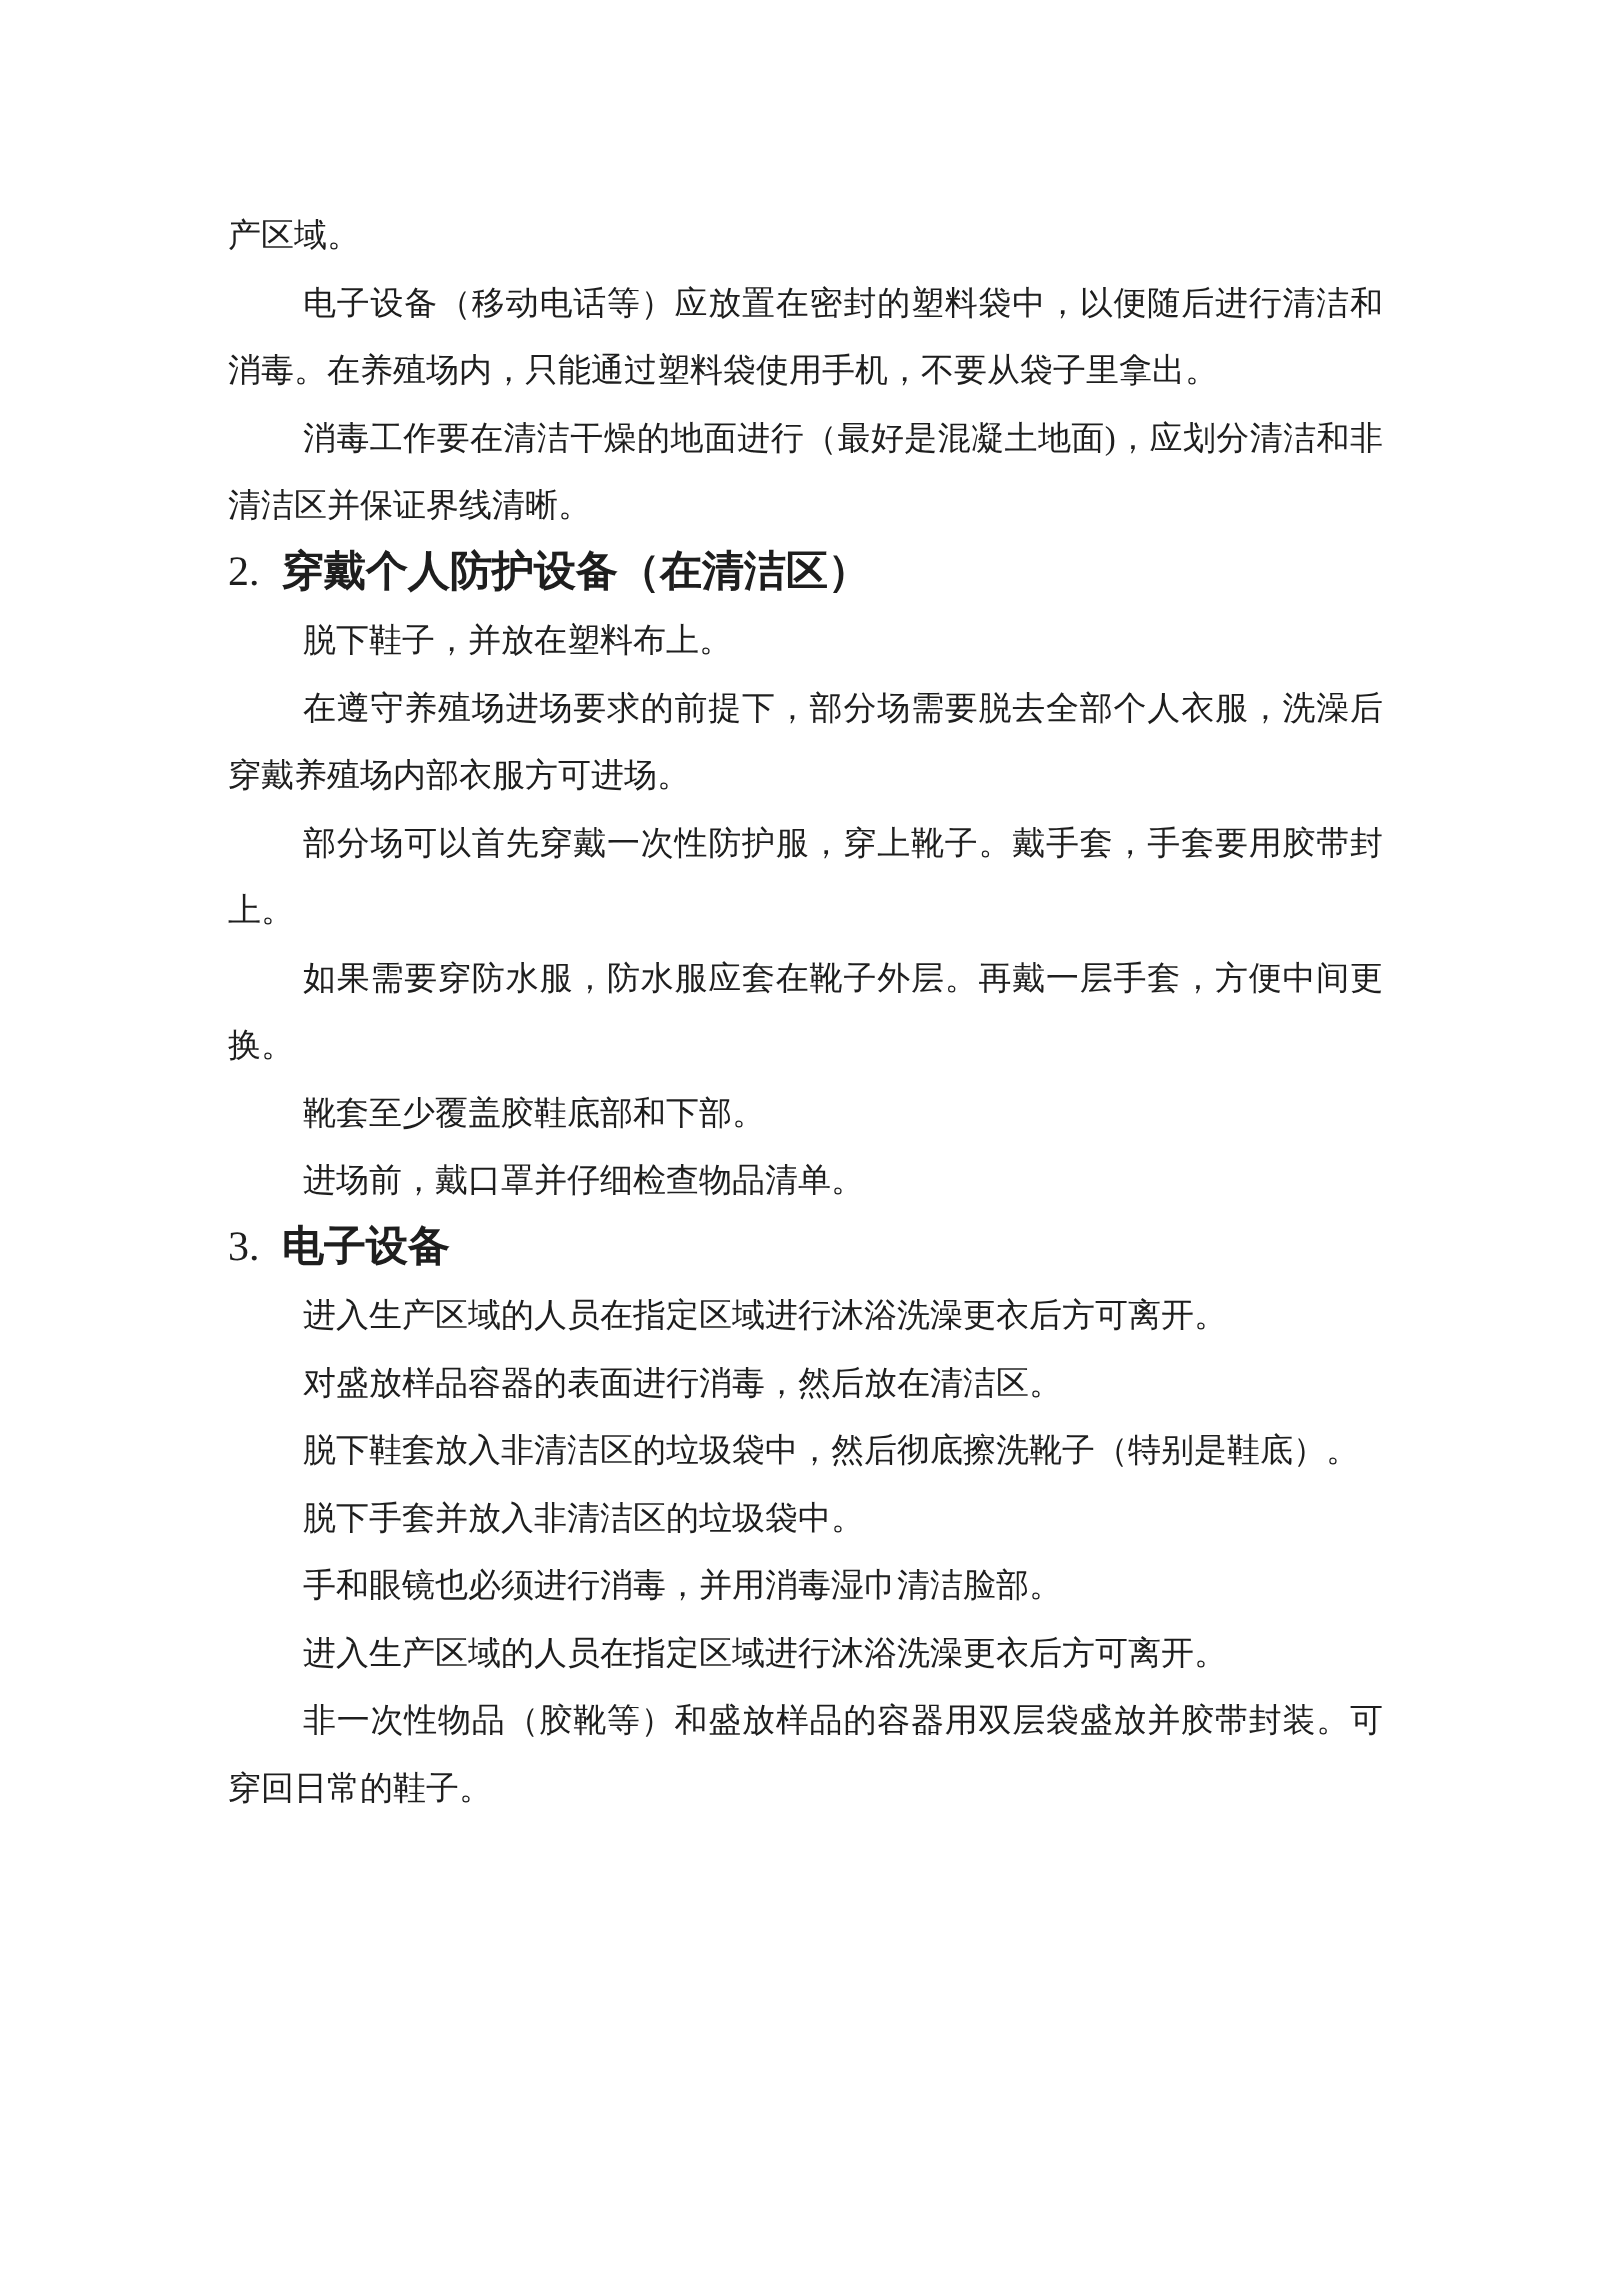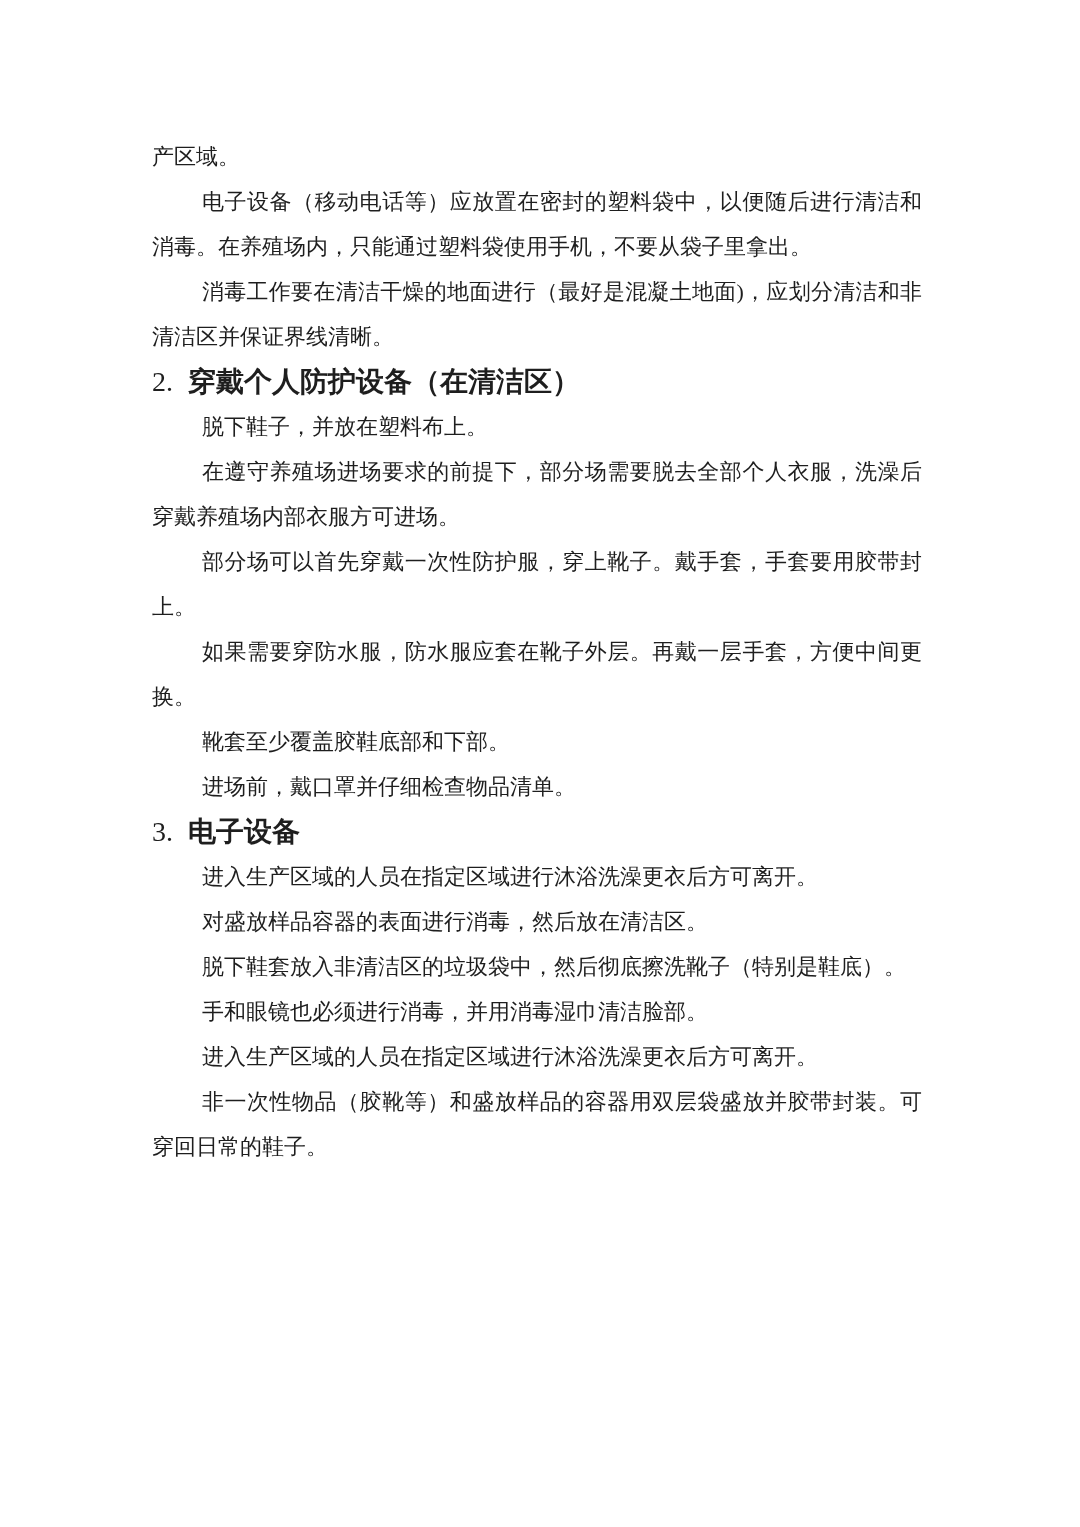--- a/index.html
+++ b/index.html
@@ -68,18 +68,19 @@
       <p class="para">脱下鞋子，并放在塑料布上。</p>
       <p class="para">在遵守养殖场进场要求的前提下，部分场需要脱去全部个人衣服，洗澡后穿戴养殖场内部衣服方可进场。</p>
       <p class="para">部分场可以首先穿戴一次性防护服，穿上靴子。戴手套，手套要用胶带封上。</p>
       <p class="para">如果需要穿防水服，防水服应套在靴子外层。再戴一层手套，方便中间更换。</p>
       <p class="para">靴套至少覆盖胶鞋底部和下部。</p>
       <p class="para">进场前，戴口罩并仔细检查物品清单。</p>
       <h2 class="heading"><span class="heading-number">3.</span><span class="heading-text">电子设备</span></h2>
       <p class="para">进入生产区域的人员在指定区域进行沐浴洗澡更衣后方可离开。</p>
       <p class="para">对盛放样品容器的表面进行消毒，然后放在清洁区。</p>
       <p class="para">脱下鞋套放入非清洁区的垃圾袋中，然后彻底擦洗靴子（特别是鞋底）。</p>
+      <p class="para">脱下手套并放入非清洁区的垃圾袋中。</p>
       <p class="para">手和眼镜也必须进行消毒，并用消毒湿巾清洁脸部。</p>
       <p class="para">进入生产区域的人员在指定区域进行沐浴洗澡更衣后方可离开。</p>
       <p class="para">非一次性物品（胶靴等）和盛放样品的容器用双层袋盛放并胶带封装。可穿回日常的鞋子。</p>
     </div>
   <div class="page-number">8</div>
 </div>
 
 </body></html>

